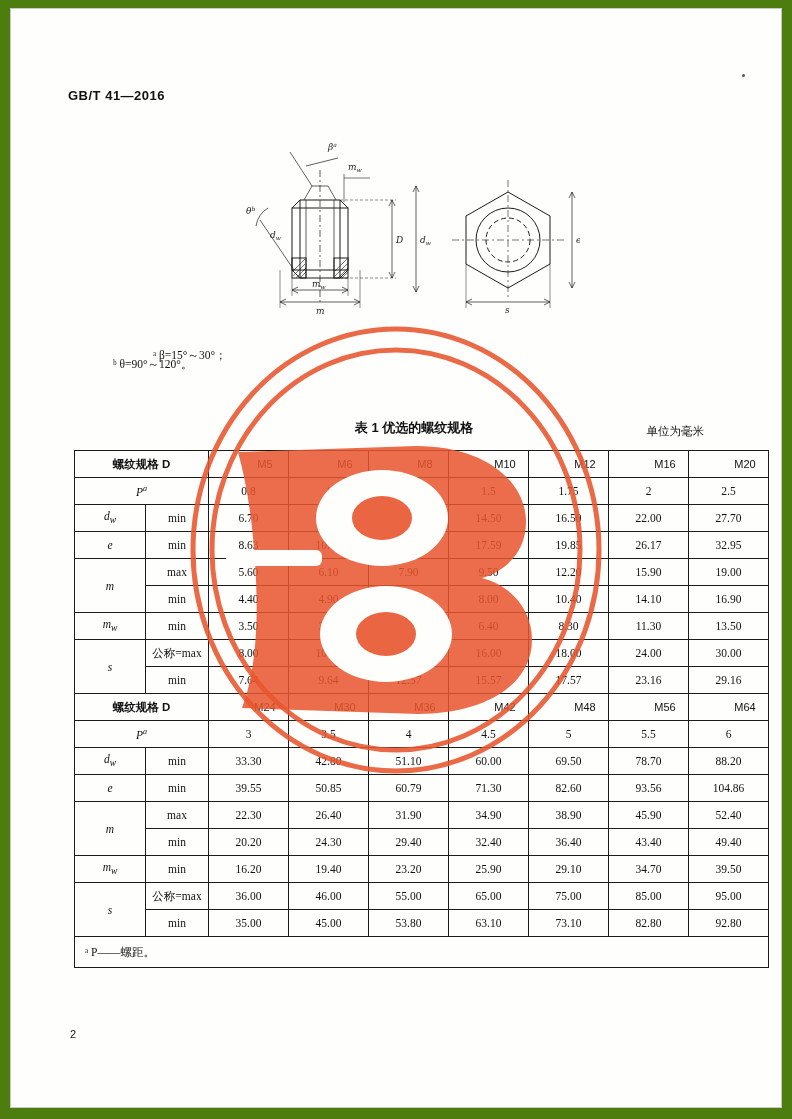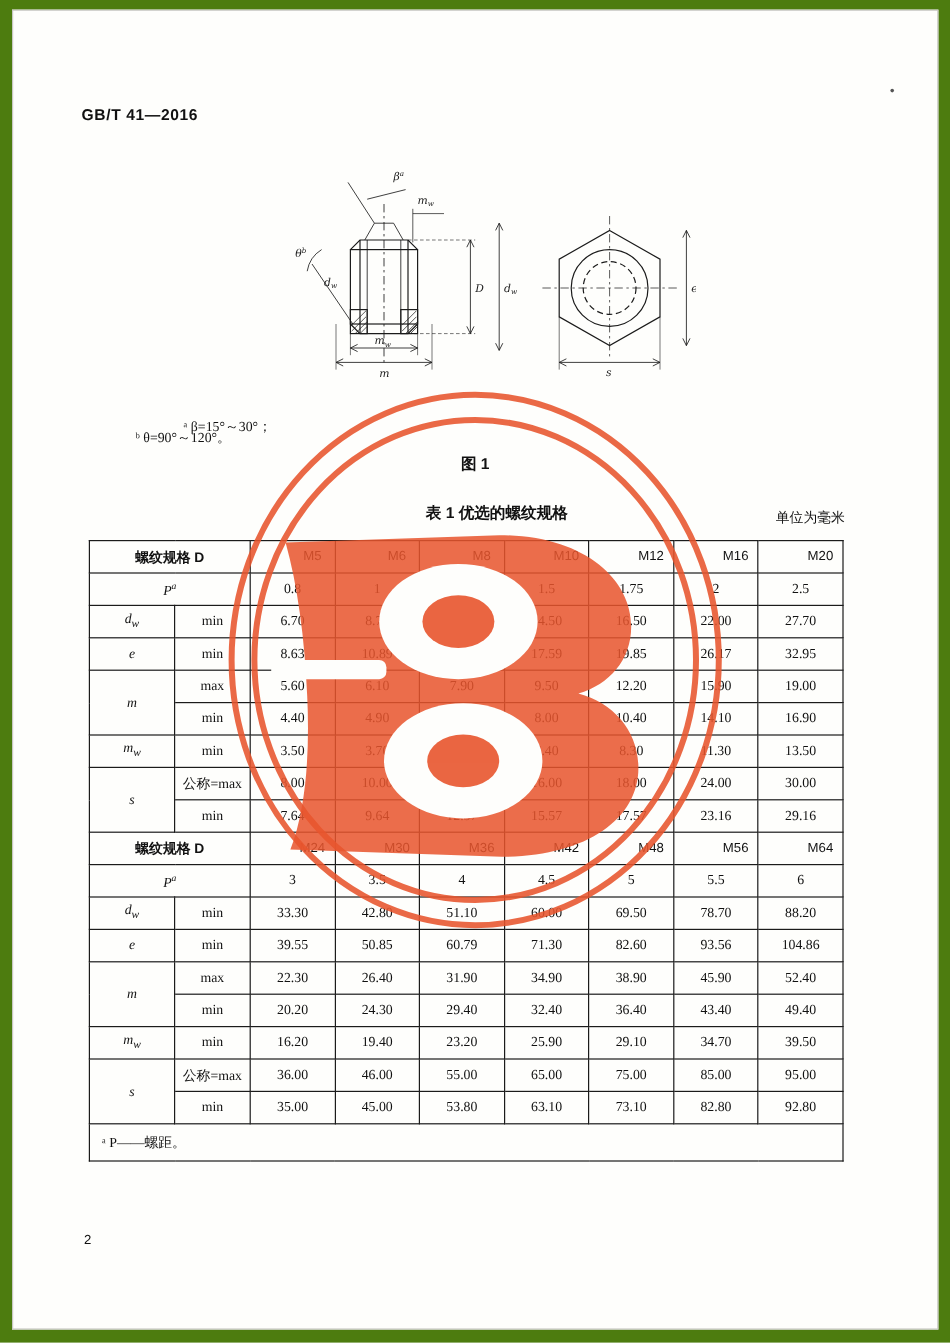--- a/index.html
+++ b/index.html
@@ -81,21 +81,21 @@
     position:absolute;
     right:88px;top:424px;
     font-family:"Liberation Sans", sans-serif;
     font-size:11.5px;
   }
 
   
   table.spec{
     position:absolute;
     left:74px;top:450px;
-    width:629px;
+    width:695px;
     border-collapse:collapse;
     font-family:"Liberation Serif", serif;
     font-size:11.5px;
     background:transparent;
   }
   table.spec td{
     border:1px solid #1b1b1b;
     text-align:center;
     height:26px;
     padding:0 2px;
@@ -234,21 +234,20 @@
         <text x="96" y="184">m</text>
         <text x="356" y="113">e</text>
         <text x="285" y="183">s</text>
       </g>
     </svg>
   </div>
 
   <div class="fignote a">ᵃ β=15°～30°；</div>
   <div class="fignote b">ᵇ θ=90°～120°。</div>
 
-  <div class="figcaption">图 1</div>
   <div class="tabcaption">表 1  优选的螺纹规格</div>
   <div class="unit">单位为毫米</div>
 
   <table class="spec">
     <tbody>
 
       <tr>
         <td class="headlbl" colspan="2">螺纹规格 D</td>
         <td class="head">M5</td>
         <td class="head">M6</td>

